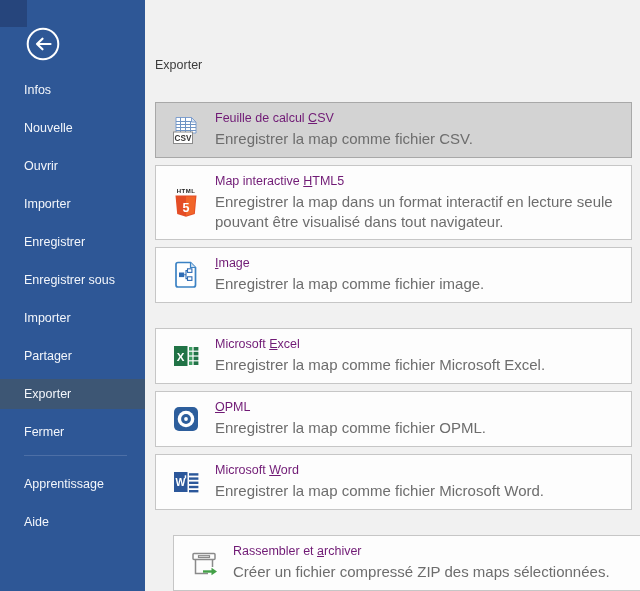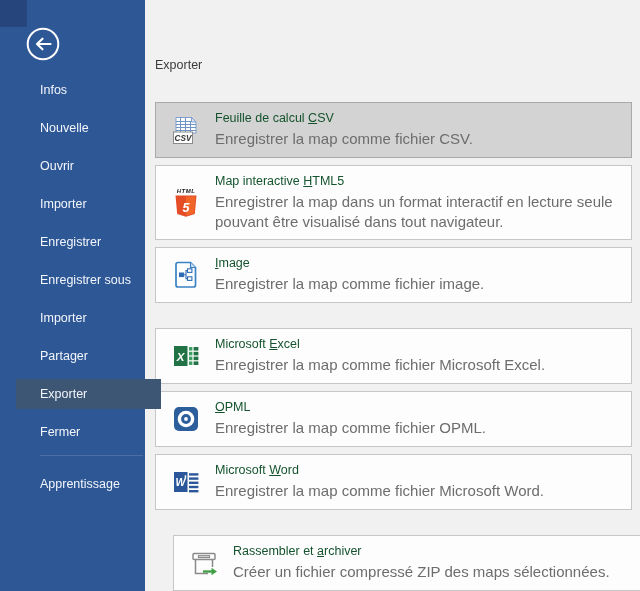--- a/index.html
+++ b/index.html
@@ -7,40 +7,40 @@
     font-family:"Liberation Sans", sans-serif; background:#f1f1f1; }
   .app { display:flex; width:640px; height:591px; }
 
   
   .sidebar { position:relative; width:145px; height:591px;
     background:#2e5796; flex-shrink:0; }
   .corner-accent { position:absolute; top:0; left:0; width:27px; height:27px;
     background:#26457c; }
   .back-btn { position:absolute; top:26px; left:25px; width:36px; height:36px;
     cursor:pointer; }
-  .nav { position:absolute; top:75px; left:16px; width:100%; }
+  .nav { position:absolute; top:75px; left:0; width:100%; }
   .nav-item { height:30px; line-height:30px; margin-bottom:8px;
     padding-left:24px; color:#f3f6fb; font-size:12.5px; cursor:pointer;
     white-space:nowrap; }
   .nav-item.selected { background:#3d5674; }
   .nav-divider { height:1px; background:#4d6fa6; margin:5px 18px 13px 24px; }
 
   
   .main { flex:1; padding:58px 0 0 10px; }
   .page-heading { font-size:12.5px; color:#3c3c3c; margin-bottom:30px; }
   .group { margin-bottom:25px; }
   .group:last-child { margin-bottom:0;padding-left:18px; }
   .export-item { display:flex; align-items:center; width:477px;
     min-height:56px; background:#fdfdfd; border:1px solid #c6c6c6;
     padding:8px 12px; margin-bottom:7px; cursor:pointer; }
   .export-item.selected { background:#d3d3d3; border-color:#a8a8a8; }
   .icon-box { width:32px; height:32px; margin:0 13px 0 2px; flex-shrink:0;
-    display:flex; align-items:center; justify-content:center;font-style:italic; }
+    display:flex; align-items:center; justify-content:center; }
   .txt { flex:1; }
-  .item-title { font-size:12.5px; color:#14532d; margin-bottom:4px; }
+  .item-title { font-size:12.5px; color:#701a75; margin-bottom:4px; }
   .accel { text-decoration:underline; }
   .item-desc { font-size:15px; color:#6d6d6d; line-height:1.3; }
 </style>
 </head>
 <body>
 
 <div class="app">
 
   <div class="sidebar">
     <div class="corner-accent"></div>
@@ -60,20 +60,21 @@
       <div class="nav-item">Ouvrir</div>
       <div class="nav-item">Importer</div>
       <div class="nav-item">Enregistrer</div>
       <div class="nav-item">Enregistrer sous</div>
       <div class="nav-item">Importer</div>
       <div class="nav-item">Partager</div>
       <div class="nav-item selected">Exporter</div>
       <div class="nav-item">Fermer</div>
       <div class="nav-divider"></div>
       <div class="nav-item">Apprentissage</div>
+      <div class="nav-item">Aide</div>
     </div>
   </div>
 
   <div class="main">
     <div class="page-heading">Exporter</div>
 
     <div class="group">
 
       <div class="export-item selected">
         <span class="icon-box">

